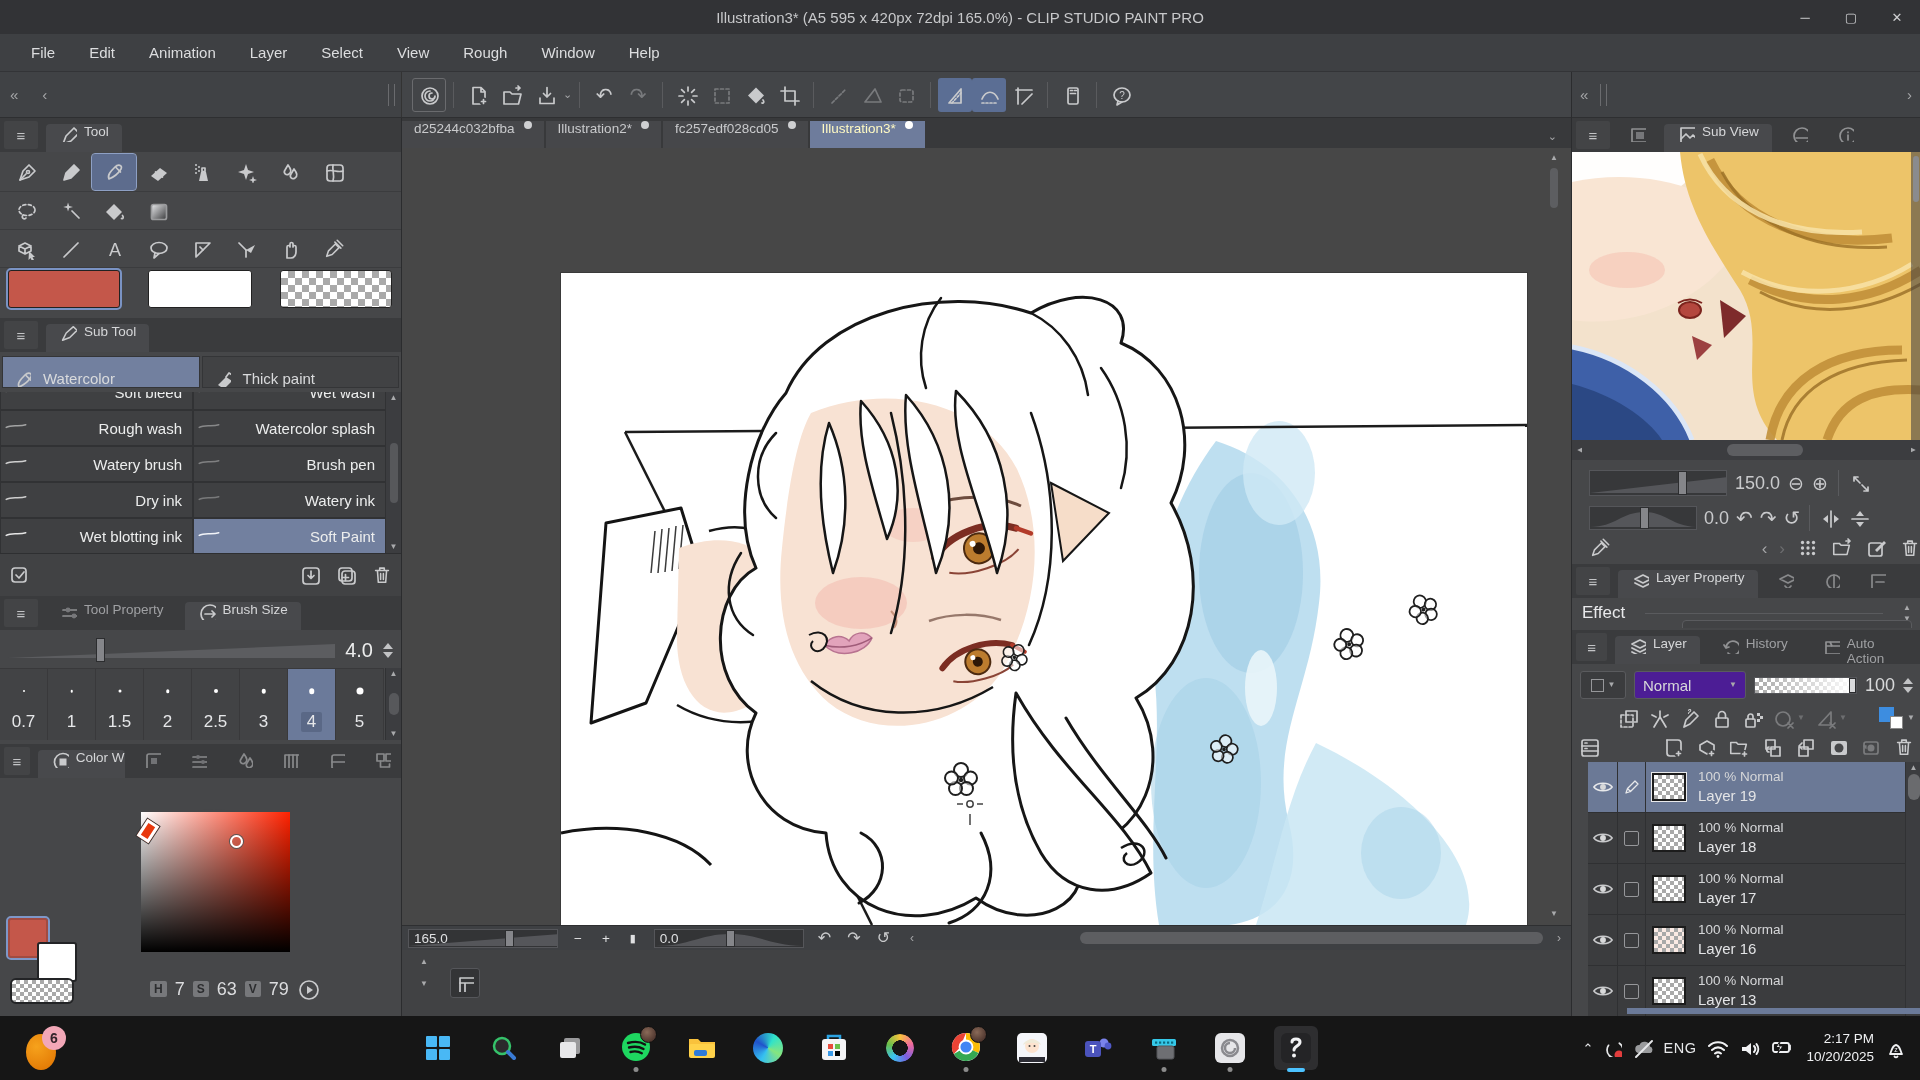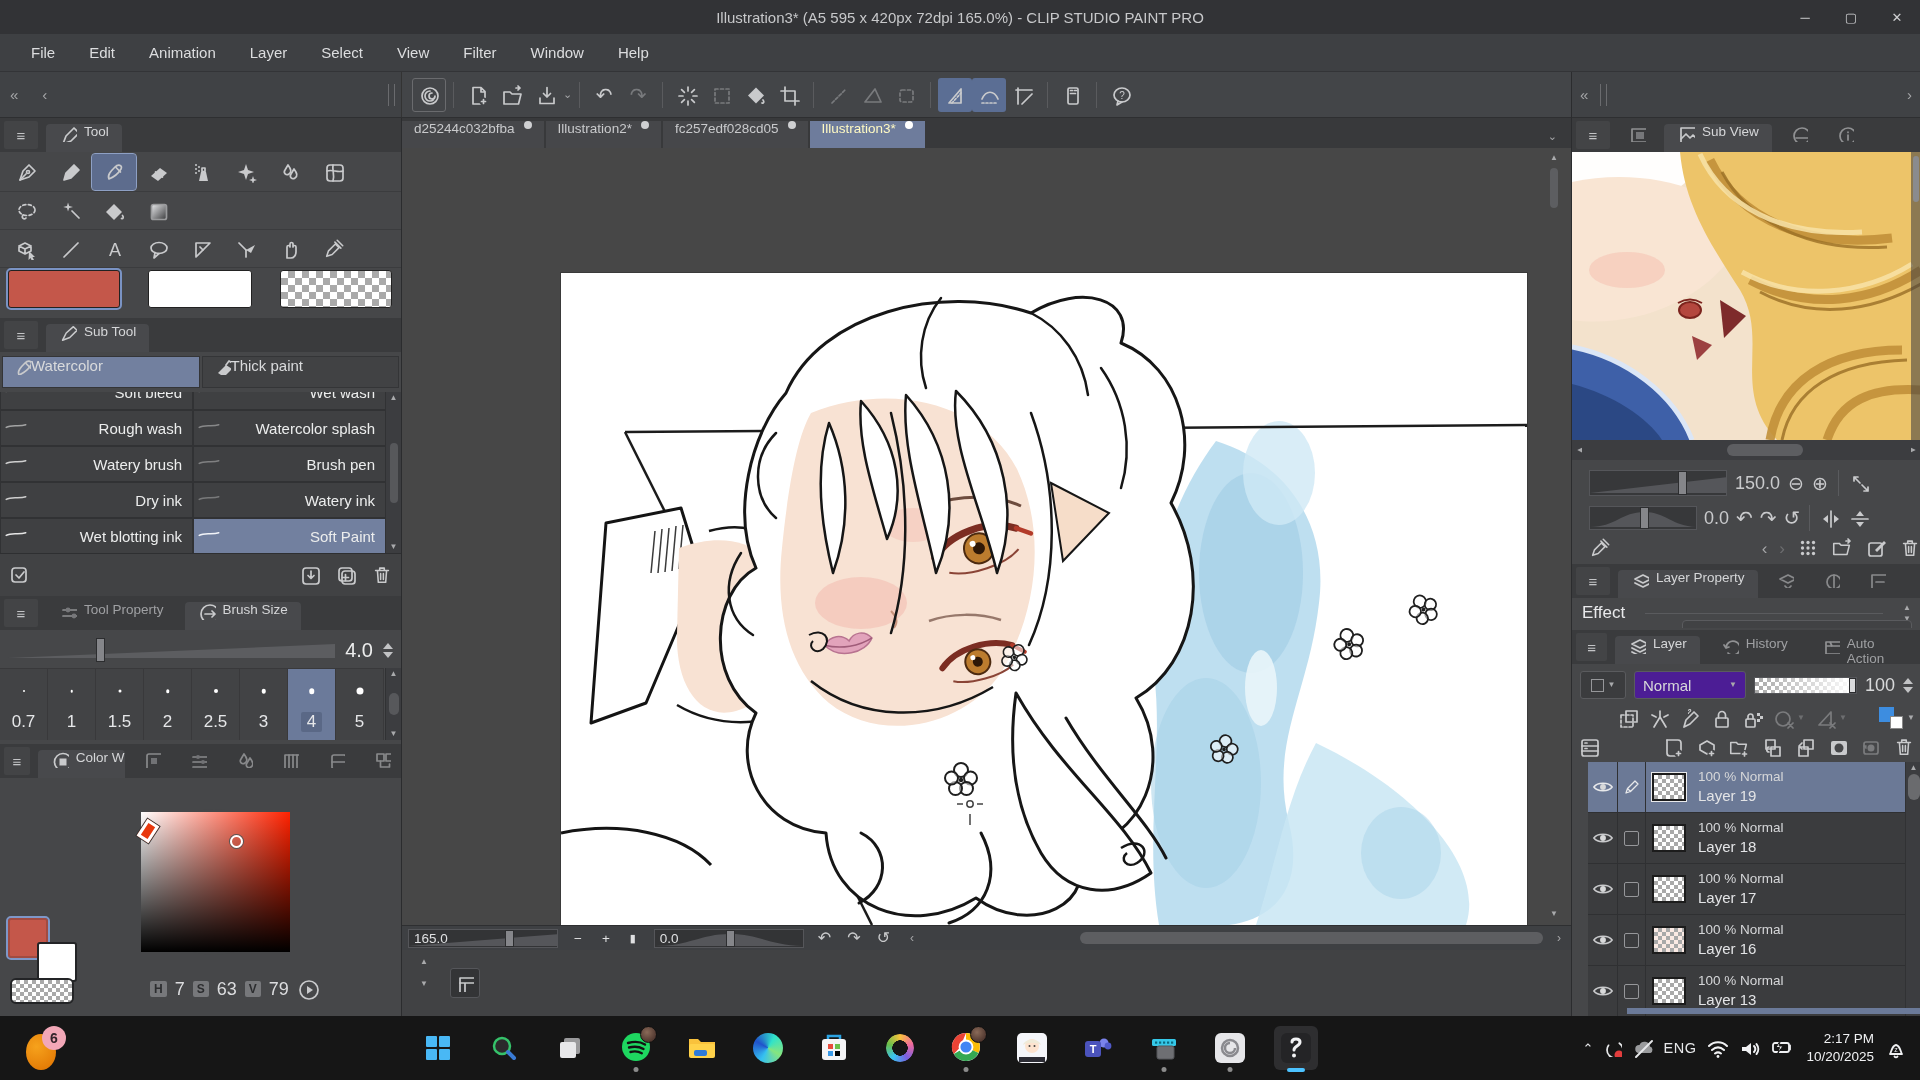--- a/index.html
+++ b/index.html
@@ -40,21 +40,21 @@
   .hamb{width:34px;height:28px;margin-bottom:3px;display:flex;align-items:center;justify-content:center;color:#c3c4c6;font-size:15px;background:#434446;border-radius:2px;margin-left:4px}
   .ptab{height:28px;background:#48494c;border-radius:4px 4px 0 0;padding:0 13px;display:flex;align-items:flex-start;gap:7px;font-size:13.5px;color:#d5d6d8;margin-left:8px}
   .ptab.icononly{padding:0 10px}
   .ptab.inact{background:transparent;color:#9fa0a3}
   .left-panel{position:absolute;left:0;top:118px;width:402px;height:898px;background:var(--panel);border-right:1px solid var(--border)}
   .trow{position:absolute;left:0;width:100%;display:flex;align-items:center;padding:0 4px;border-bottom:1px solid #3b3c3e}
   .tcell{width:44px;height:36px;display:flex;align-items:center;justify-content:center;border-radius:3px}
   .tcell.sel{background:#5d6c8d;outline:1px solid #8ea0c4}
   .swatch{height:38px;border:1px solid #222;border-radius:3px}
   .subtabs{display:flex;gap:2px;padding:2px}
-  .gtab{flex:1;height:32px;display:flex;align-items:flex-start;gap:0;padding:0 10px;background:#414244;border:1px solid #343537;font-size:15px;color:#d9dadc}
+  .gtab{flex:1;height:32px;display:flex;align-items:flex-end;gap:12px;padding:0 10px;background:#414244;border:1px solid #343537;font-size:15px;color:#d9dadc}
   .gtab.act{background:#72809f;border-color:#8априори}
   .brow{display:grid;grid-template-columns:1fr 1fr}
   .bcell{height:36px;border:1px solid #313234;background:#3f4042;position:relative;display:flex;align-items:center;justify-content:flex-end;padding-right:10px;font-size:15px;color:#eceded;overflow:hidden}
   .bcell.sel{background:#72809f}
   .bcell svg{position:absolute;left:4px;top:4px}
   .vscroll{position:absolute;right:0;width:16px;background:#3c3d40;border-left:1px solid #313234;display:flex;flex-direction:column;align-items:center;justify-content:space-between;padding:2px 0}
   .sar{font-size:8px;color:#a9aaac;line-height:1}
   .thumbv{width:8px;border-radius:4px;background:#57585b}
   .wedgebox{position:relative;background:#37383a;border:1px solid #55565a;overflow:hidden}
   .handle{position:absolute;top:0;width:9px;height:100%;background:#85868a;border:1px solid #2c2d2f}
@@ -154,21 +154,21 @@
     </div>
   </div>
 
   <div class="menubar">
     <span class="menu-item">File</span>
     <span class="menu-item">Edit</span>
     <span class="menu-item">Animation</span>
     <span class="menu-item">Layer</span>
     <span class="menu-item">Select</span>
     <span class="menu-item">View</span>
-    <span class="menu-item">Filter</span>
+    <span class="menu-item">Rough</span>
     <span class="menu-item">Window</span>
     <span class="menu-item">Help</span>
   </div>
 
   <div class="toolbar">
     <div class="tb-left">
       <span class="chev" style="margin-left:10px">«</span>
       <span class="chev" style="margin-left:24px">‹</span>
       <div class="grip"></div>
     </div>

